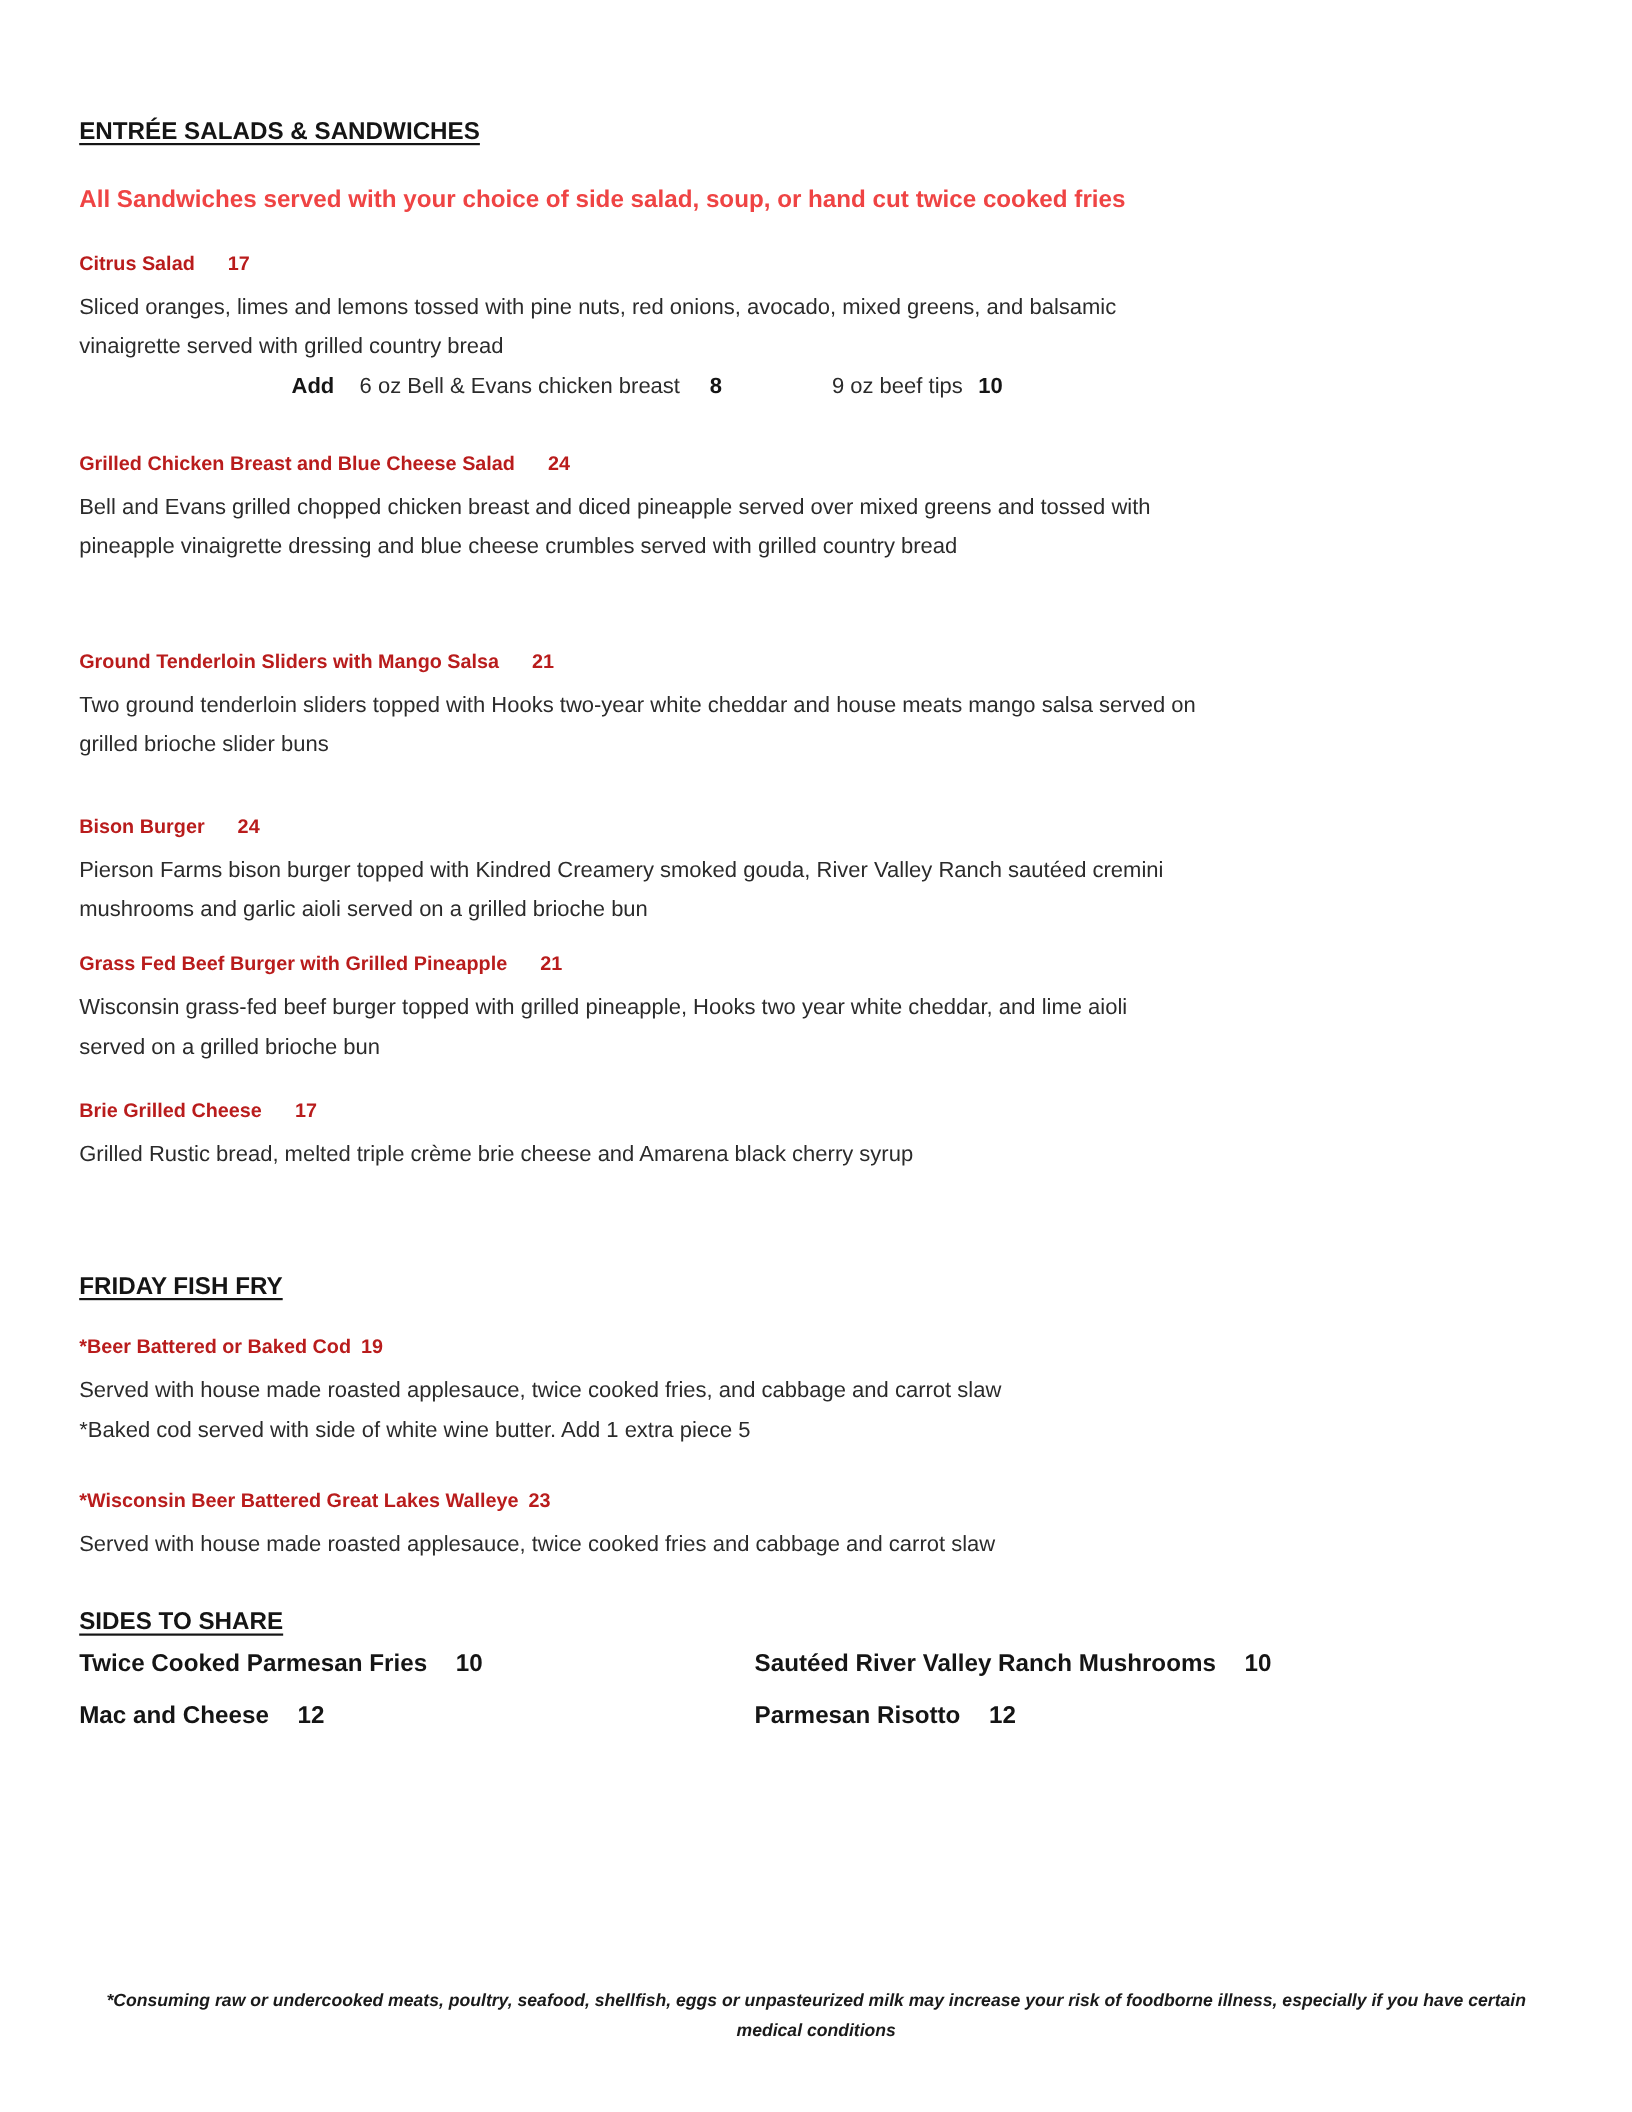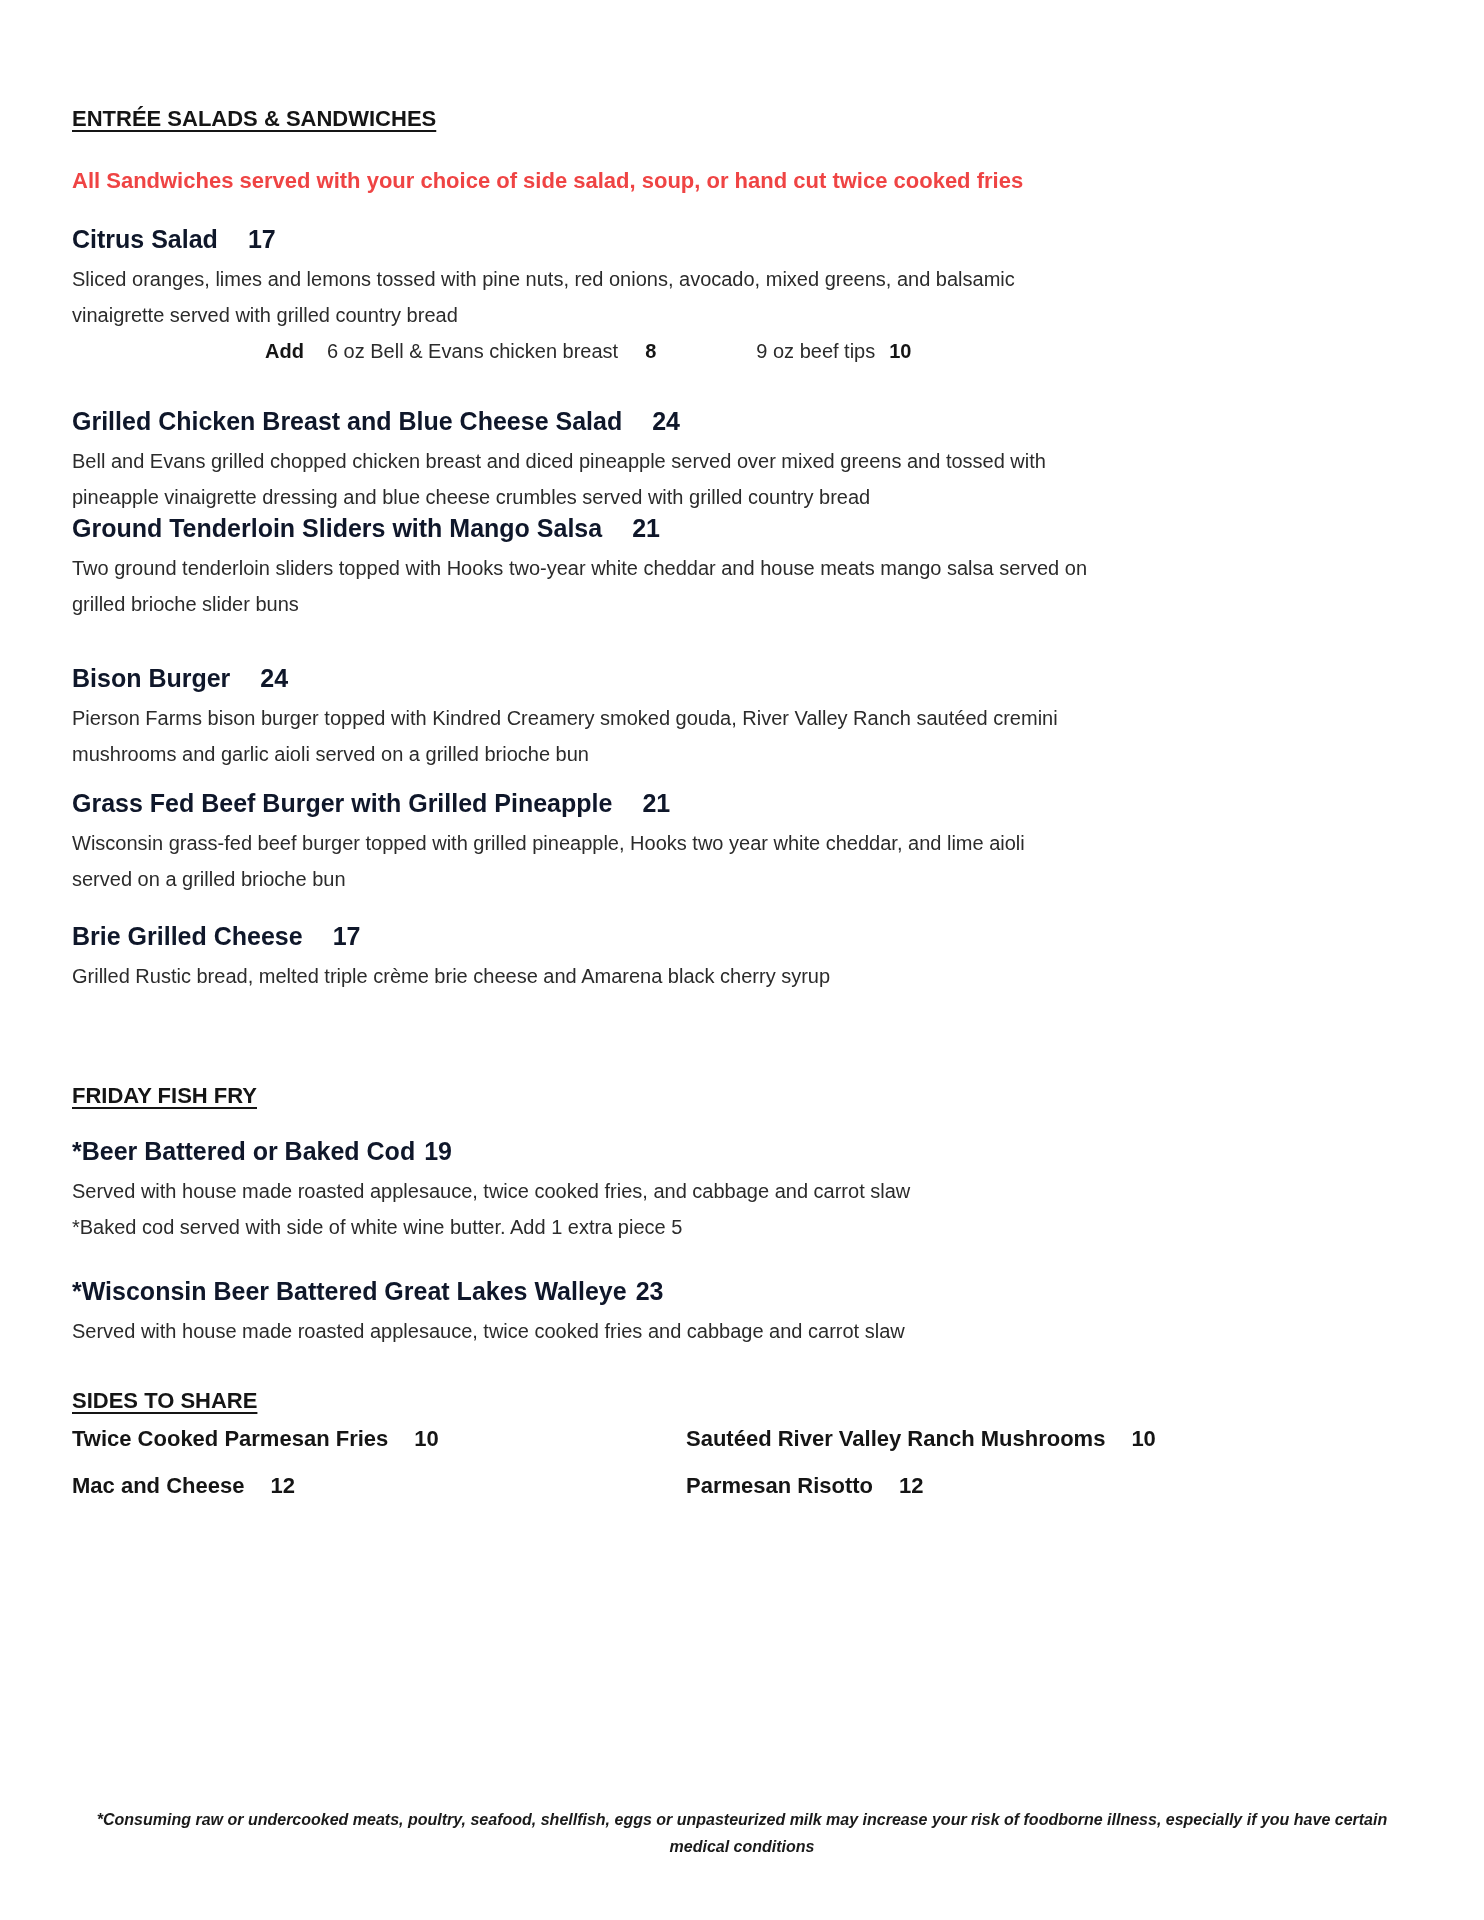--- a/index.html
+++ b/index.html
@@ -30,23 +30,23 @@
   .note {
     font-weight: 700;
     font-size: 22px;
     line-height: 26px;
     color: #ef4444;
     margin-bottom: 32px;
     white-space: nowrap;
   }
   .item-heading {
     font-weight: 700;
-    font-size: 25px;
-    line-height: 26px;
-    color: #0f172a;
+    font-size: 18px;
+    line-height: 26px;
+    color: #b91c1c;
     margin-bottom: 9px;
     white-space: nowrap;
   }
   .price-wide { margin-left: 30px; }
   .price-tight { margin-left: 9px; }
   .desc {
     font-weight: 400;
     font-size: 20px;
     line-height: 36px;
     color: #2b2b2b;
@@ -54,21 +54,21 @@
   .desc-line { white-space: nowrap; }
 
   .addon-line { white-space: nowrap; }
   .addon-label { font-weight: 700; color: #151515; margin-left: 193px; }
   .addon-opt-1 { margin-left: 23px; }
   .addon-price-1 { font-weight: 700; color: #151515; margin-left: 27px; }
   .addon-opt-2 { margin-left: 100px; }
   .addon-price-2 { font-weight: 700; color: #151515; margin-left: 14px; }
 
   .mb-item-1 { margin-bottom: 39px; }
-  .mb-item-2 { }
+  .mb-item-2 { margin-bottom: 73px; }
   .mb-item-3 { margin-bottom: 43px; }
   .mb-item-4 { margin-bottom: 18px; }
   .mb-item-5 { margin-bottom: 26px; }
 
   .section-fishfry { margin-top: 89px; }
   .title-wrap-2 { margin-bottom: 29px; }
   .mb-fish-1 { margin-bottom: 33px; }
   .mb-fish-2 { margin-bottom: 37px; }
 
   .section-sides { margin-top: 39px; }

